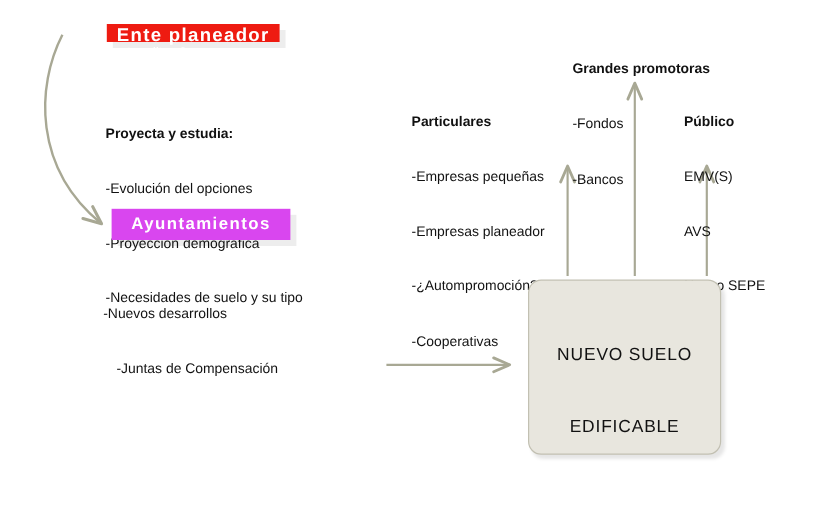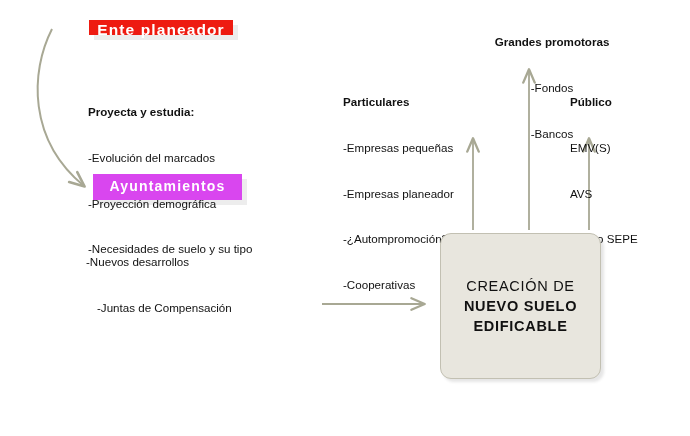--- a/index.html
+++ b/index.html
@@ -82,21 +82,21 @@
   .textblock .ln {
     display: block;
   }
   .textblock .ln.indent {
     padding-left: 11px;
   }
 
   #tb-proyecta { left: 88px; top: 74px;  width: 250px; }
   #tb-intentan { left: 86px; top: 224px; width: 228px; }
   #tb-particulares { left: 343px; top: 64px; width: 140px; }
-  #tb-grandes  { left: 477px; top: 4px;  width: 150px; text-align: center; }
+  #tb-grandes  { left: 477px; top: 20px;  width: 150px; }
   #tb-publico  { left: 570px; top: 64px;  width: 110px; }
 
   
   #main-box {
     position: absolute;
     left: 440px;
     top: 233px;
     width: 159px;
     height: 144px;
     background: #e8e6de;
@@ -110,21 +110,22 @@
   }
   #main-box .mb-line {
     display: block;
     text-align: center;
     font-size: 14.5px;
     letter-spacing: 0.7px;
     line-height: 20px;
     color: #111111;
   }
   #main-box .mb-line.strong {
-    font-weight: bold;
+    font-weight: normal;
+    margin-top: 40px;
   }
 
   
   #arrows {
     position: absolute;
     left: 0;
     top: 0;
     width: 690px;
     height: 436px;
     pointer-events: none;
@@ -153,21 +154,21 @@
     <line x1="589" y1="230" x2="589" y2="139" stroke="#a8a894" stroke-width="1.8" marker-end="url(#ah)"></line>
   </svg>
 
   <div class="banner banner-red">
     <span class="b-main">Ente planeador</span>
     <span class="b-sub">¿metropolitano?</span>
   </div>
 
   <div class="textblock" id="tb-proyecta">
     <span class="hd">Proyecta y estudia:</span>
-    <span class="ln">-Evolución del marcados</span>
+    <span class="ln">-Evolución del opciones</span>
     <span class="ln">-Proyección demográfica</span>
     <span class="ln">-Necesidades de suelo y su tipo</span>
   </div>
 
   <div class="banner banner-orange">
     <span class="b-main">Ayuntamientos</span>
   </div>
 
   <div class="textblock" id="tb-intentan">
     <span class="ln">-Nuevos desarrollos</span>
@@ -192,18 +193,17 @@
   </div>
 
   <div class="textblock" id="tb-publico">
     <span class="hd">Público</span>
     <span class="ln">EMV(S)</span>
     <span class="ln">AVS</span>
     <span class="ln">Nuevo SEPE</span>
   </div>
 
   <div id="main-box">
-    <span class="mb-line">CREACIÓN DE</span>
     <span class="mb-line strong">NUEVO SUELO</span>
     <span class="mb-line strong">EDIFICABLE</span>
   </div>
 
 </div>
 
 </body></html>

